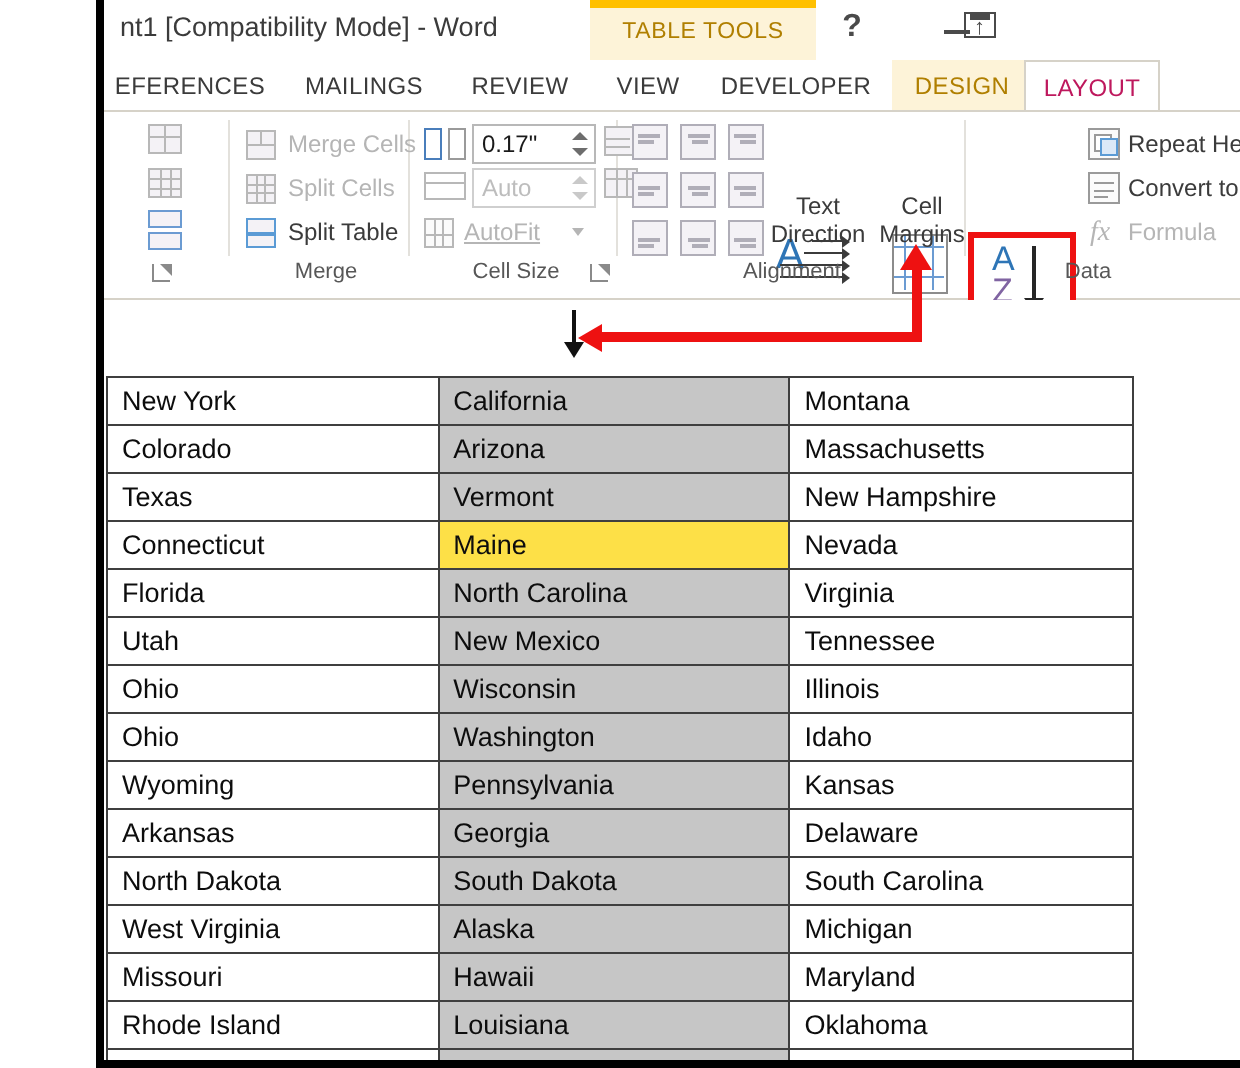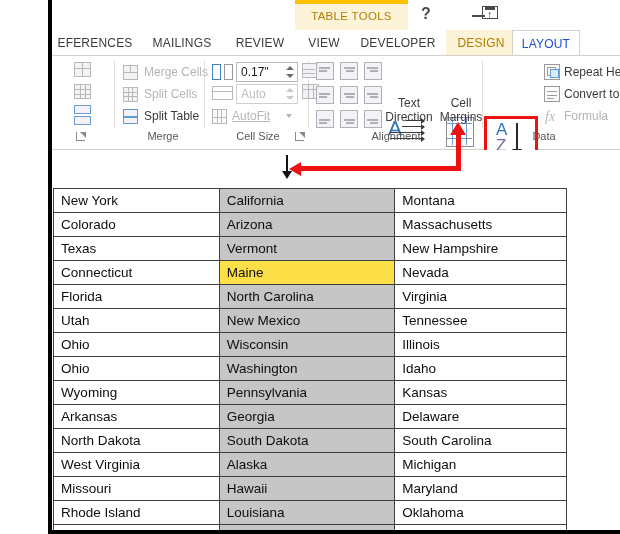--- a/index.html
+++ b/index.html
@@ -91,21 +91,21 @@
   .tab {
     position: absolute; top: 0;
     height: 26px; line-height: 26px;
     font-size: 12px; color: #3b3b3b;
     letter-spacing: .2px;
     white-space: nowrap;
     text-align: center;
   }
   .tab.ctx { color: #b07f00; background: #fdf3d8; }
   .tab.active {
-    color: #1d4ed8; background: #ffffff;
+    color: #be185d; background: #ffffff;
     border-left: 1px solid #d6d2c8;
     border-right: 1px solid #d6d2c8;
     border-top: 1px solid #d6d2c8;
   }
   .tabstrip-underline {
     position: absolute; left: 0; top: 55px;
     width: 568px; height: 1px; background: #d6d2c8;
   }
 
   
@@ -311,20 +311,21 @@
 <body>
 
 <div id="root">
 
   <div class="win">
 
     <div class="titlebar">
       <div class="tabletools-band">
         <div class="tabletools-text">TABLE TOOLS</div>
       </div>
+      <div class="title-text">nt1 [Compatibility Mode] - Word</div>
 
       <div class="win-btn btn-help">?</div>
 
       <div>
         <div class="ribbon-box"></div>
         <div class="ribbon-arrow">↑</div>
       </div>
 
       <div>
         <div class="min-dash"></div>

